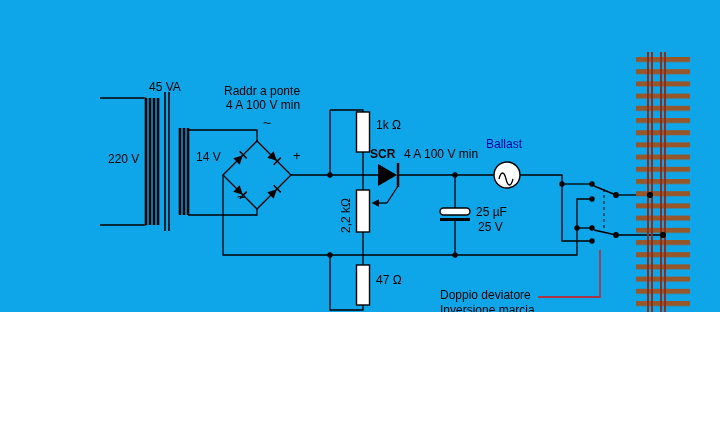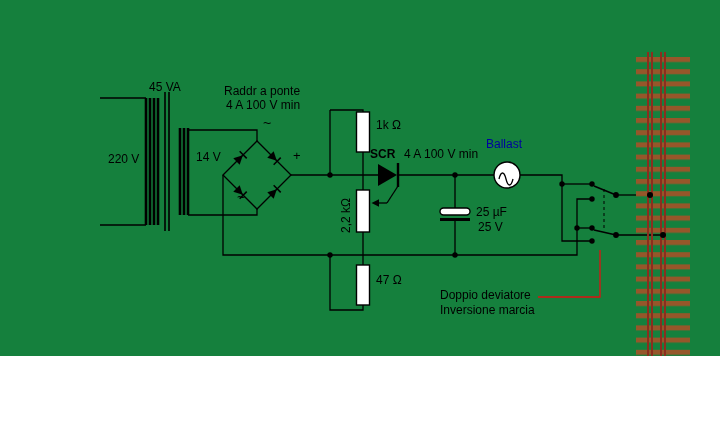--- a/index.html
+++ b/index.html
@@ -1,16 +1,16 @@
 <!DOCTYPE html>
 <html style="--c-wire: #000000; --c-ballast-label: #0000a0; --c-callout-red: #dd1111; --c-sleeper-brown: #96572a; --c-rail-brown: #8b2e1e;"><head>
 <meta charset="utf-8">
 <style>
   html,body{margin:0;padding:0;background:#ffffff;}
-  .stage{position:relative;width:720px;height:356px;background:#15803d;overflow:hidden;}
+  .stage{position:relative;width:720px;height:312px;background:#0ea5e9;overflow:hidden;}
   text{font-family:"Liberation Sans","DejaVu Sans",sans-serif;font-size:12px;fill:#000;}
   .big{font-size:14px;}
   .plus{font-size:13px;}
   .bold{font-weight:bold;}
   .wire{stroke:var(--c-wire,#000);stroke-width:1.3;fill:none;}
   .thick{stroke:var(--c-wire,#000);stroke-width:2.6;fill:none;}
   .core{stroke:var(--c-wire,#000);stroke-width:1.6;fill:none;}
   .comp{fill:#fff;stroke:#000;stroke-width:1.4;}
   .blackfill{fill:#000;stroke:none;}
   .dot{fill:#000;stroke:none;}

